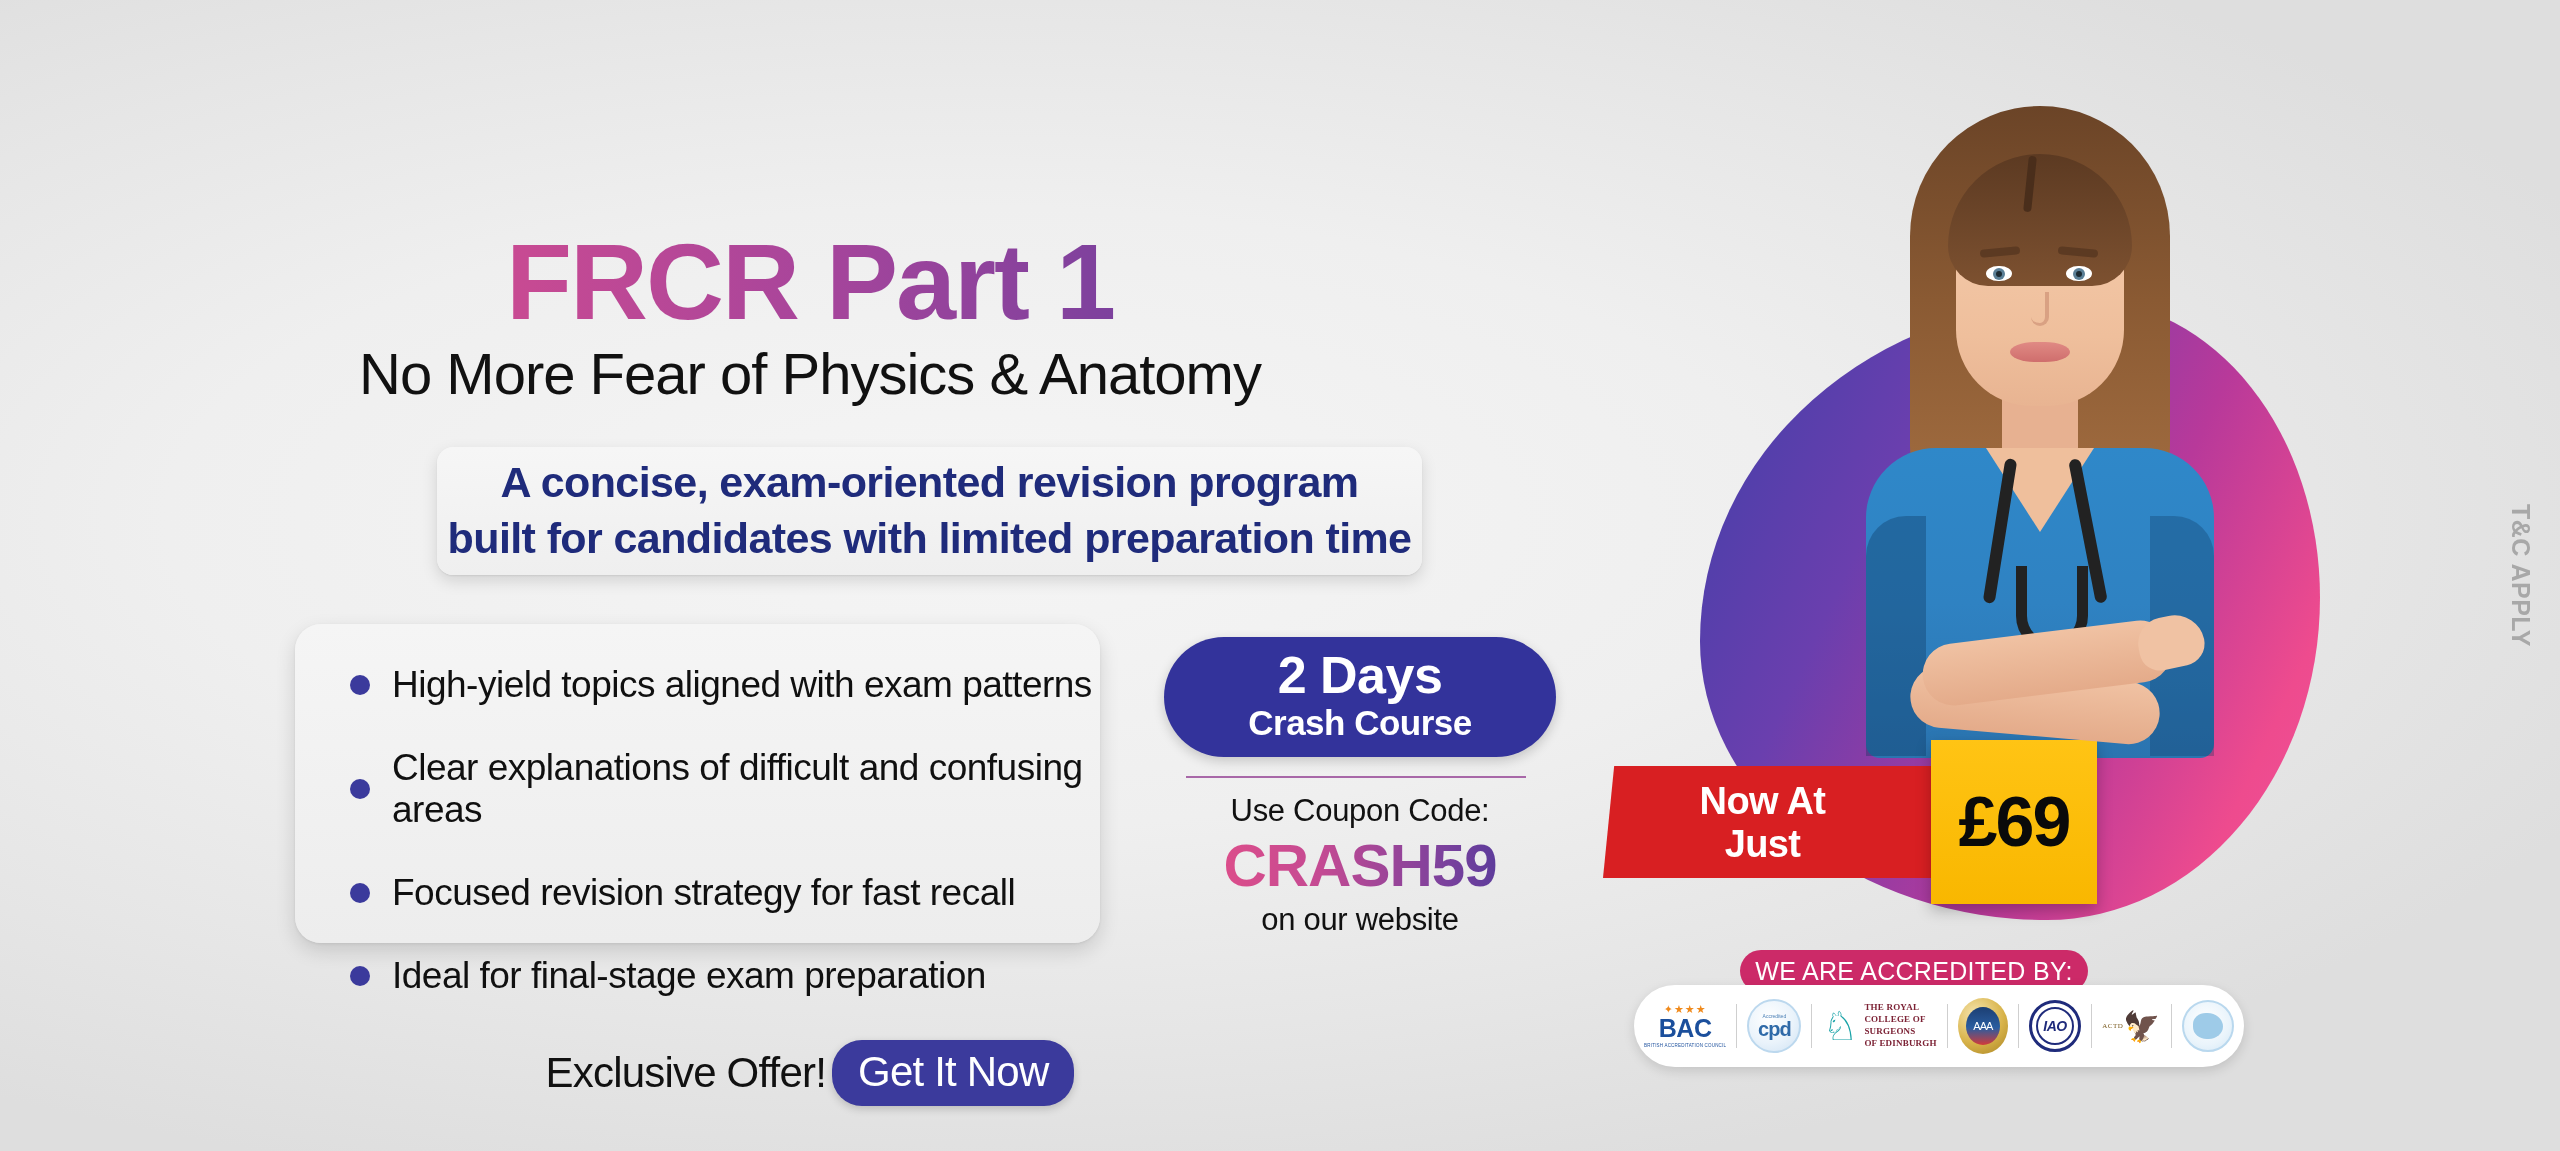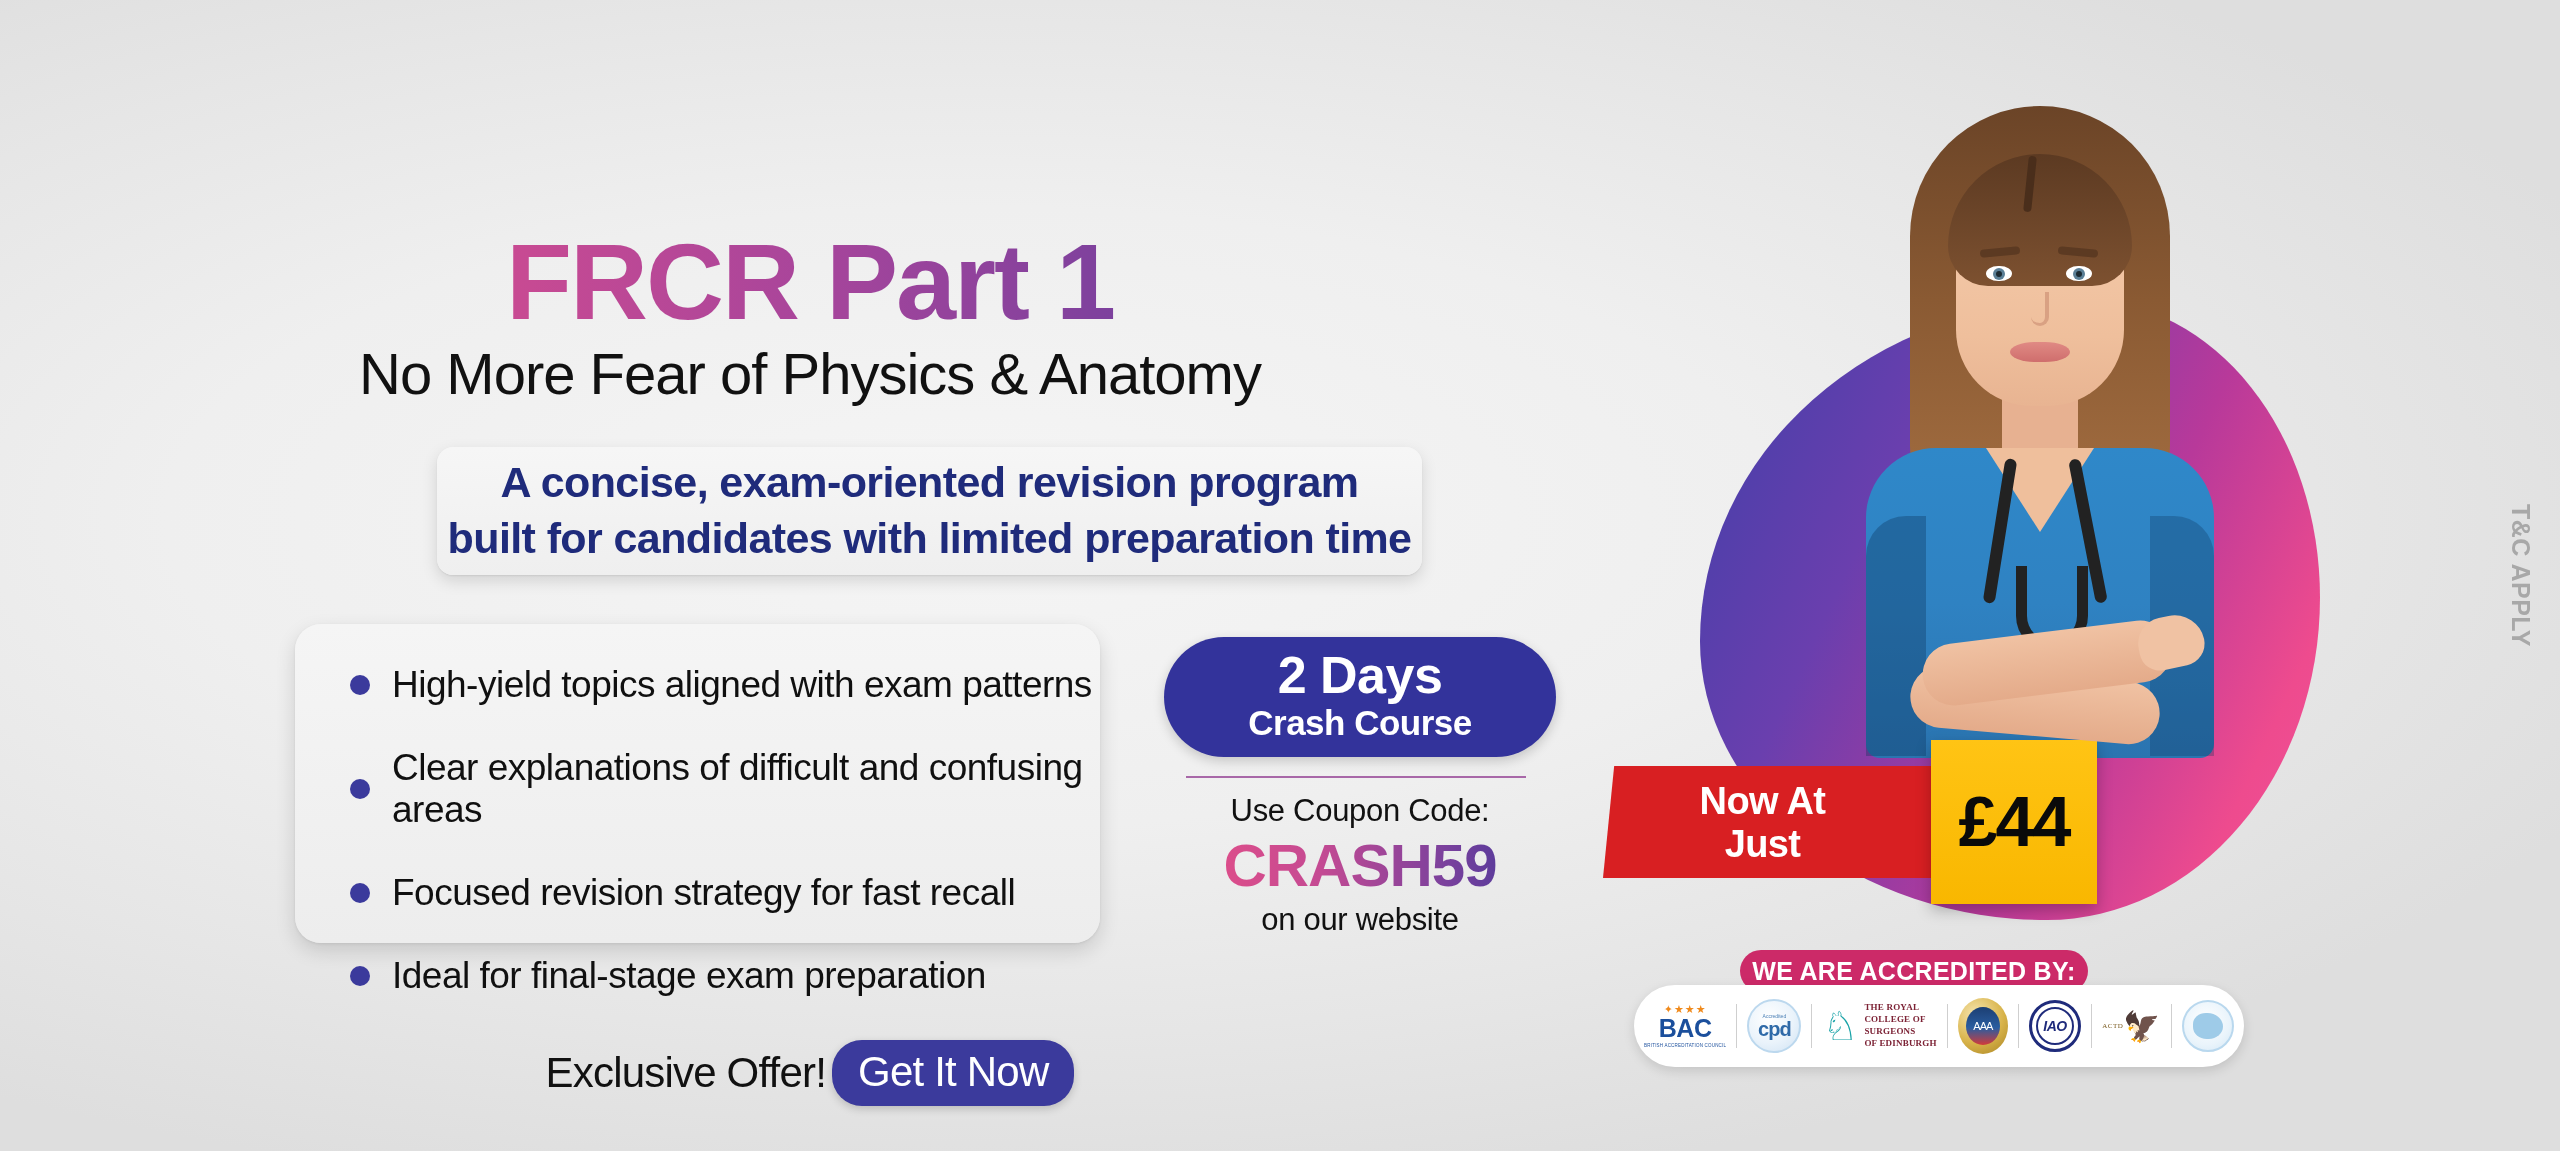--- a/index.html
+++ b/index.html
@@ -226,21 +226,21 @@
     box-shadow:0 6px 14px rgba(0,0,0,0.25);
   }
   .price-box-text { color:#0a0a0a; font-size:70px; font-weight:bold; letter-spacing:-2px; }
 
   
   .accred-badge {
     position:absolute; left:120px; top:950px; width:348px; height:42px;
     background:#cc2a68; border-radius:21px;
     display:flex; align-items:center; justify-content:center;
   }
-  .accred-badge-text { color:#fff; font-size:25px; font-weight:bold; letter-spacing:0.3px; }
+  .accred-badge-text { color:#fff; font-size:25px; font-weight:normal; letter-spacing:0.3px; }
 
   .accred-bar {
     position:absolute; left:14px; top:985px; width:610px; height:82px;
     background:#fff; border-radius:41px;
     display:flex; align-items:center; justify-content:space-evenly;
     box-shadow:0 4px 12px rgba(0,0,0,0.13);
   }
   .logo-cell {
     display:flex; align-items:center; justify-content:center;
     height:58px; padding:0 7px; position:relative;
@@ -406,21 +406,21 @@
       <div class="doc-arm upper"></div>
       <div class="doc-hand"></div>
     </div>
 
     <div class="price-flag"></div>
     <div class="price-flag-text">
       <div>Now At</div>
       <div>Just</div>
     </div>
     <div class="price-box">
-      <span class="price-box-text">£44</span>
+      <span class="price-box-text">£69</span>
     </div>
 
     <div class="accred-badge">
       <span class="accred-badge-text">WE ARE ACCREDITED BY:</span>
     </div>
 
     <div class="accred-bar">
 
       <div class="logo-cell">
         <div class="bac">

